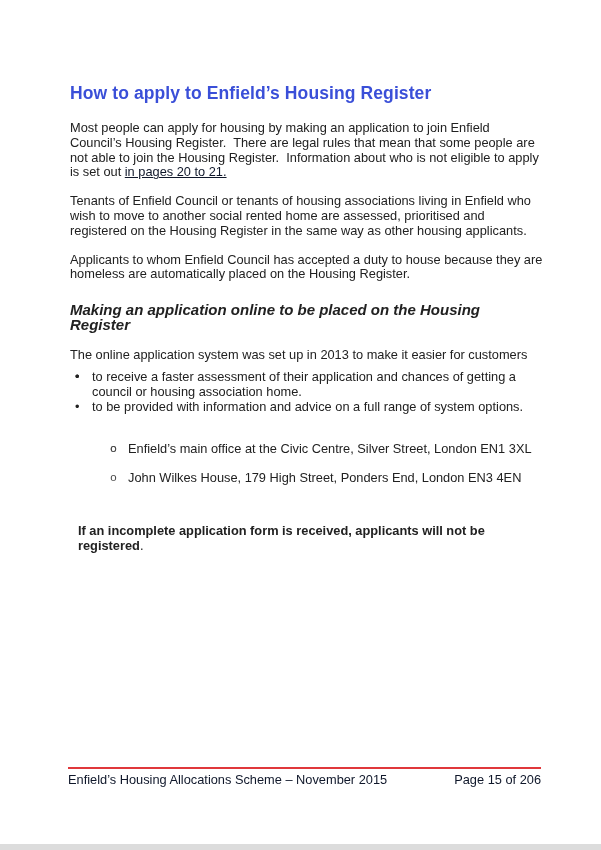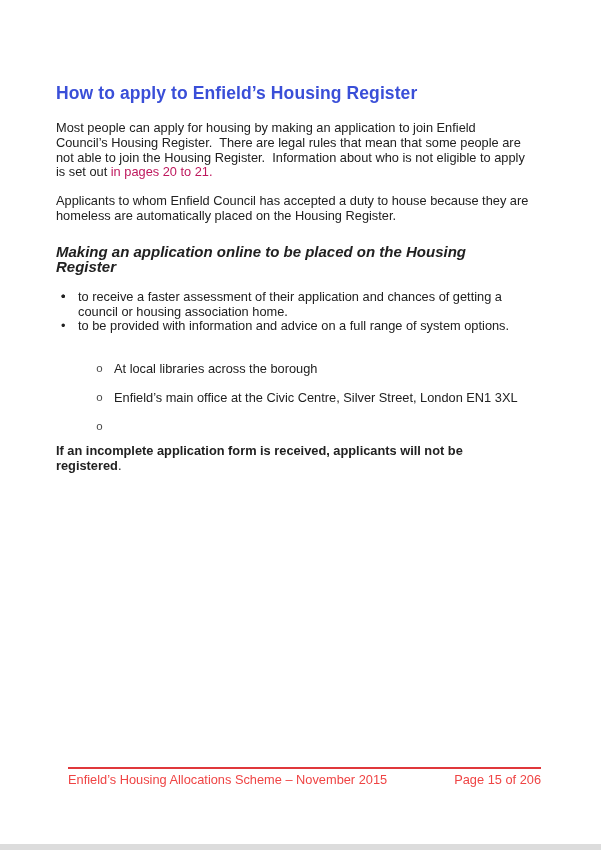--- a/index.html
+++ b/index.html
@@ -11,39 +11,39 @@
     position: relative;
     width: 601px;
     height: 850px;
     background: #ffffff;
     font-family: "Liberation Sans", sans-serif;
     color: #212121;
     overflow: hidden;
   }
   .content {
     position: absolute;
-    left: 56px;
+    left: 70px;
     top: 83px;
     width: 473px;
   }
   h1.doc-title {
     font-size: 17.5px;
     font-weight: bold;
     color: #3a4fd8;
     margin: 0 0 17px 0;
     line-height: 21px;
     letter-spacing: 0.1px;
   }
   p.body-text {
     font-size: 12.8px;
     line-height: 14.8px;
     margin: 0 0 14px 0;
     white-space: pre-wrap;
   }
-  .red-text { color: #be185d; }
+  .red-text { color: #0f172a; text-decoration: underline; }
   h2.sub-heading {
     font-size: 15px;
     font-weight: bold;
     font-style: italic;
     margin: 20px 0 16px 0;
     line-height: 15px;
   }
   p.list-lead { margin-bottom: 7px; }
   ul.bullet-list {
     list-style: none;
@@ -77,34 +77,34 @@
     position: absolute;
     left: 40px;
     top: 0;
     font-family: "Liberation Mono", monospace;
     font-size: 11.5px;
     color: #4a4a4a;
   }
   p.warning-text {
     font-size: 12.8px;
     line-height: 14.8px;
-    margin: 38px 0 0 0;
+    margin: 38px 0 0 8px;
   }
   p.warning-text .bold { font-weight: bold; }
   .footer {
     position: absolute;
     left: 68px;
     top: 767px;
     width: 473px;
     border-top: 2px solid #e0383b;
     padding-top: 3px;
     display: flex;
     justify-content: space-between;
     font-size: 12.8px;
-    color: #ef4444;
+    color: #0f172a;
     line-height: 15px;
   }
   .page-edge {
     position: absolute;
     left: 0;
     bottom: 0;
     width: 100%;
     height: 6px;
     background: #dcdcdc;
   }
@@ -113,37 +113,39 @@
 <body>
 
 <div class="page">
   <div class="content">
 
     <h1 class="doc-title">How to apply to Enfield’s Housing Register</h1>
 
     <p class="body-text"><span>Most people can apply for housing by making an application to join Enfield Council’s Housing Register.  There are legal rules that mean that some people are not able to join the Housing Register.  Information about who is not eligible to apply is set out </span><span class="red-text">in pages 20 to 21.</span></p>
 
 
+    <p class="body-text">Tenants of Enfield Council or tenants of housing associations living in Enfield who wish to move to another social rented home are assessed, prioritised and registered on the Housing Register in the same way as other housing applicants.</p>
 
     <p class="body-text">Applicants to whom Enfield Council has accepted a duty to house because they are homeless are automatically placed on the Housing Register.</p>
 
     <h2 class="sub-heading">Making an application online to be placed on the Housing Register</h2>
 
+    <p class="body-text list-lead">The online application system was set up in 2013 to make it easier for customers</p>
 
     <ul class="bullet-list">
       <li><span class="marker">•</span></li>
       <li><span class="marker">•</span><span>to receive a faster assessment of their application and chances of getting a council or housing association home.</span></li>
       <li><span class="marker">•</span><span>to be provided with information and advice on a full range of system options.</span></li>
     </ul>
 
 
     <ul class="office-list">
-      <li><span class="marker">o</span><span>At local libraries across the borough</span></li>
+      <li><span class="marker">o</span></li>
       <li><span class="marker">o</span><span>Enfield’s main office at the Civic Centre, Silver Street, London EN1 3XL</span></li>
-      <li><span class="marker">o</span></li>
+      <li><span class="marker">o</span><span>John Wilkes House, 179 High Street, Ponders End, London EN3 4EN</span></li>
     </ul>
 
     <p class="warning-text"><span class="bold">If an incomplete application form is received, applicants will not be registered</span><span>.</span></p>
 
   </div>
 
   <div class="footer">
     <span>Enfield’s Housing Allocations Scheme – November 2015</span>
     <span>Page 15 of 206</span>
   </div>

